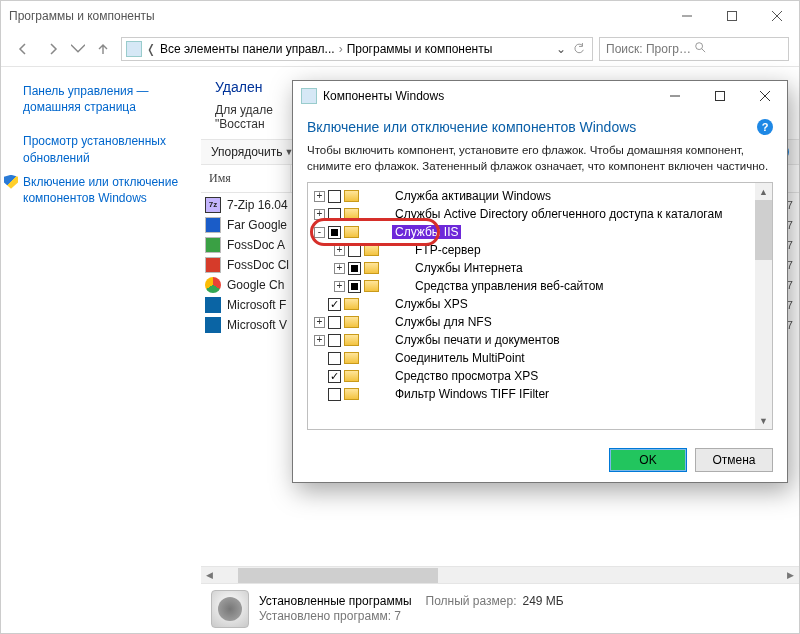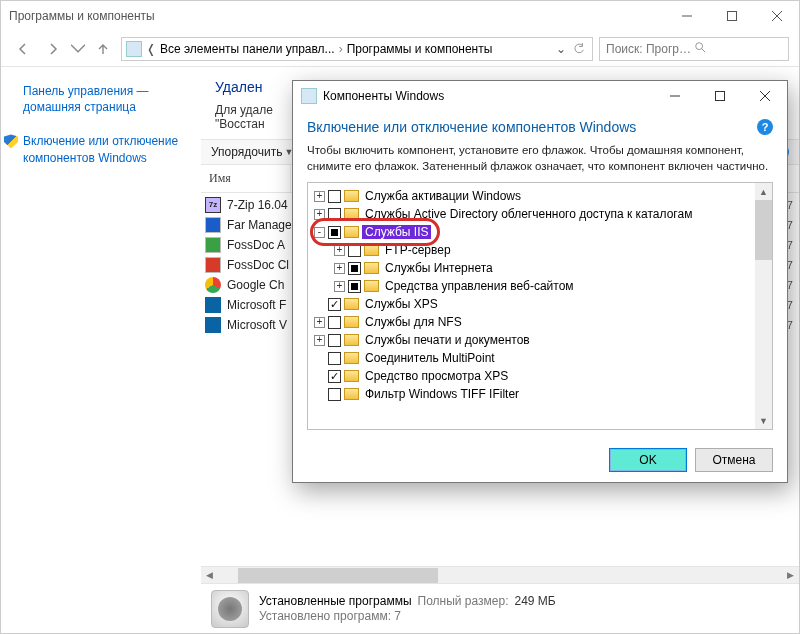--- a/index.html
+++ b/index.html
@@ -99,27 +99,27 @@
 
   .node { display:flex; align-items:center; height:18px; gap:3px; padding-left:4px; }
   .node.d1 { padding-left:4px; }
   .node.d2 { padding-left:24px; }
   .expander { width:11px; height:11px; border:1px solid #8a8a8a; display:flex; align-items:center; justify-content:center; font-size:10px; line-height:1; color:#333; background:#fff; flex-shrink:0; }
   .expander.none { border:none; background:none; color:transparent; }
   .chk { width:13px; height:13px; border:1px solid #333; background:#fff; display:flex; align-items:center; justify-content:center; flex-shrink:0; }
   .chk.full::after { content:""; width:7px; height:7px; background:#000; }
   .chk.checked::after { content:"✓"; font-size:11px; line-height:1; }
   .fld { width:15px; height:12px; background:linear-gradient(#ffe59a,#f3c340); border:1px solid #c99a1a; flex-shrink:0; }
-  .nlabel { white-space:nowrap; padding:0 3px; }
+  .nlabel { white-space:nowrap; padding:0 3px;margin-left:30px; }
   .nlabel.sel { background:#6d28d9; color:#fff; }
   .highlight-ring { position:absolute; border:3px solid #d62f2a; border-radius:14px; z-index:20; pointer-events:none; }
 
   .dlg-buttons { display:flex; justify-content:flex-end; gap:8px; padding:10px 14px; }
   .btn { min-width:78px; height:24px; border:1px solid #adadad; background:#e9e9e9; font-size:12px; display:flex; align-items:center; justify-content:center; }
-  .btn.primary { border-color:#0078d7; box-shadow: inset 0 0 0 1px #7cb8ea; background:#5eead4; }
+  .btn.primary { border-color:#0078d7; box-shadow: inset 0 0 0 1px #7cb8ea; background:#22c55e; }
 </style>
 </head>
 <body>
 
 <div class="window">
 
   <div class="titlebar">
     <span class="title">Программы и компоненты</span>
     <div class="winbtns">
       <div class="winbtn">
@@ -190,20 +190,21 @@
             <line x1="9" y1="9" x2="13" y2="13" stroke="currentColor"></line>
           </svg></span>
     </div>
   </div>
 
   <div class="content">
 
     <div class="sidebar">
       <a class="sidelink">Панель управления — домашняя страница</a>
       <div style="height:10px"></div>
+      <a class="sidelink">Просмотр установленных обновлений</a>
       <a class="sidelink withicon active">
         <span class="shield"></span>
         <span>Включение или отключение компонентов Windows</span>
       </a>
     </div>
 
     <div class="main">
       <div class="mainhead">
         <h2>Удален</h2>
       </div>
@@ -225,21 +226,21 @@
           <div class="col name">Имя</div>
         </div>
         <div class="rows" id="rows">
             <div class="row">
               <span class="ico zip">7z</span>
               <span class="nm">7-Zip 16.04</span>
               <span class="rest">17</span>
             </div>
             <div class="row">
               <span class="ico blue"></span>
-              <span class="nm">Far Manage</span>
+              <span class="nm">Far Google</span>
               <span class="rest">17</span>
             </div>
             <div class="row">
               <span class="ico green"></span>
               <span class="nm">FossDoc A</span>
               <span class="rest">17</span>
             </div>
             <div class="row">
               <span class="ico red"></span>
               <span class="nm">FossDoc Cl</span>
@@ -268,21 +269,21 @@
         <div class="hthumb"></div>
         <div class="spacer"></div>
         <div class="harrow">▶</div>
       </div>
 
       <div class="statusbar">
         <div class="pgm-icon"></div>
         <div class="statinfo">
           <div class="statrow">
             <span>Установленные программы</span>
-            <span class="lbl" style="">Полный размер:</span>
+            <span class="lbl" style="margin-left:8px">Полный размер:</span>
             <span class="val">249 МБ</span>
           </div>
           <div class="lbl">Установлено программ: 7</div>
         </div>
       </div>
     </div>
   </div>
 </div>
 
 <div class="dialog">

